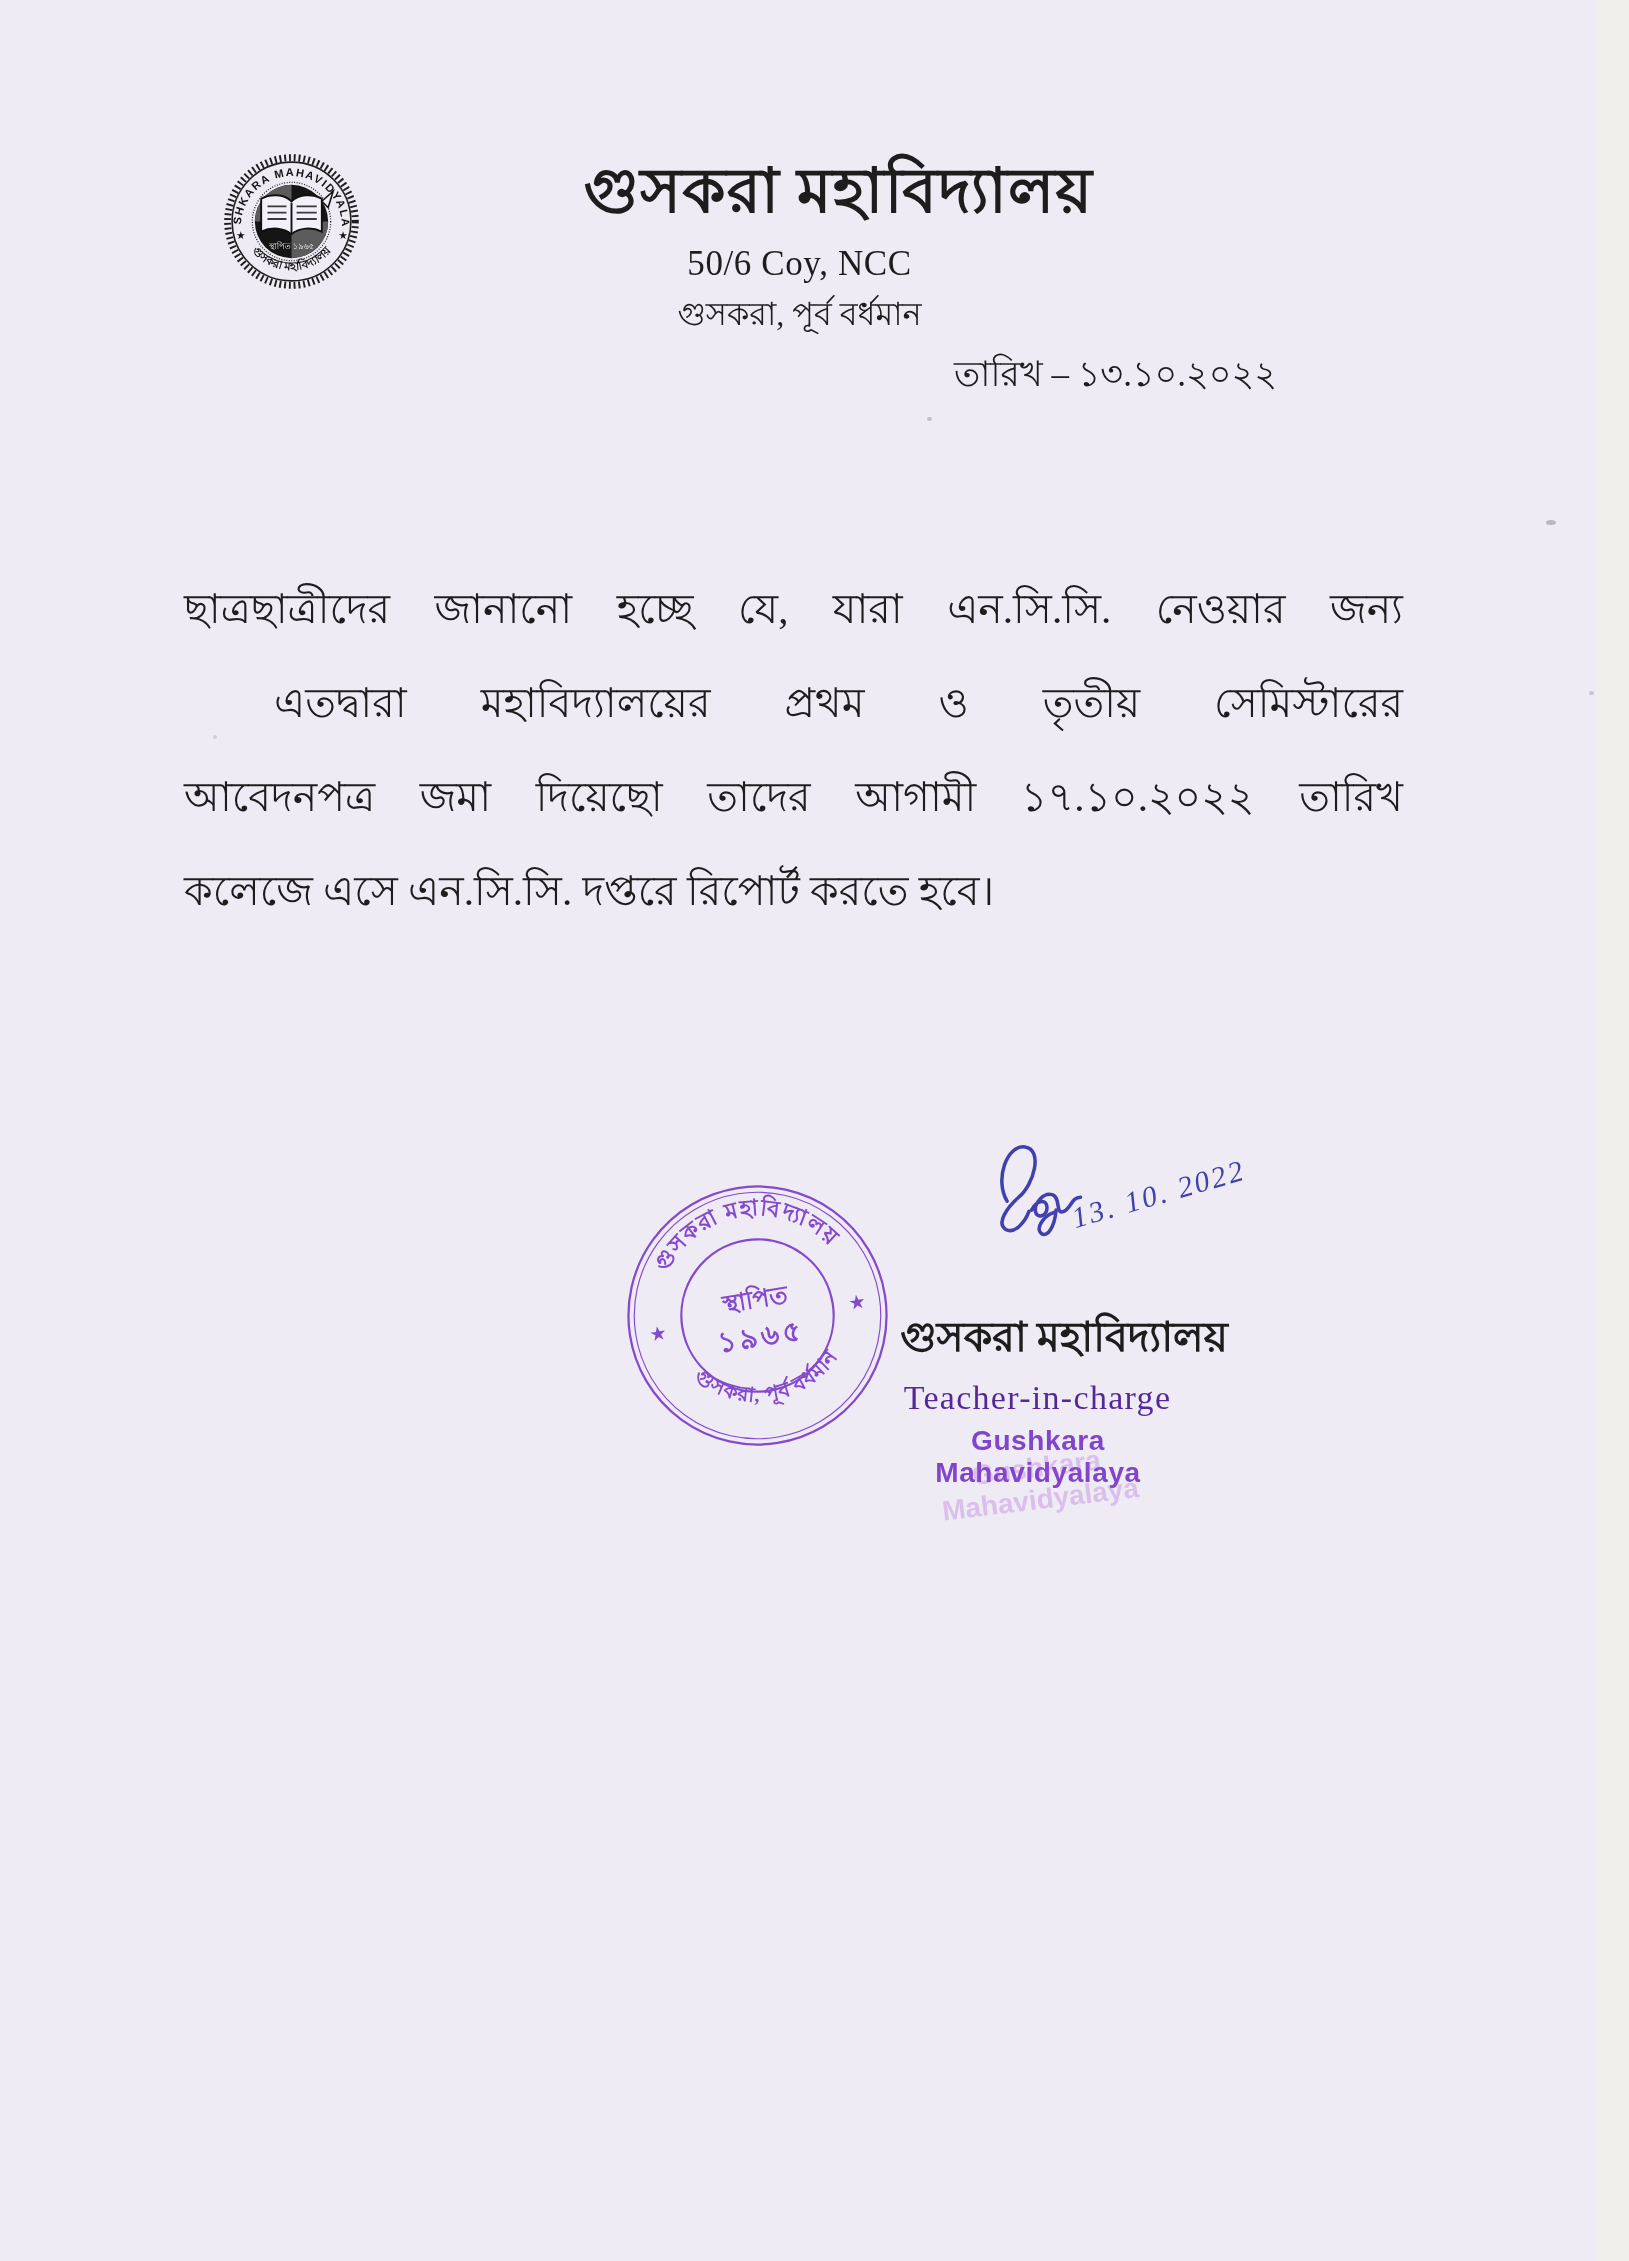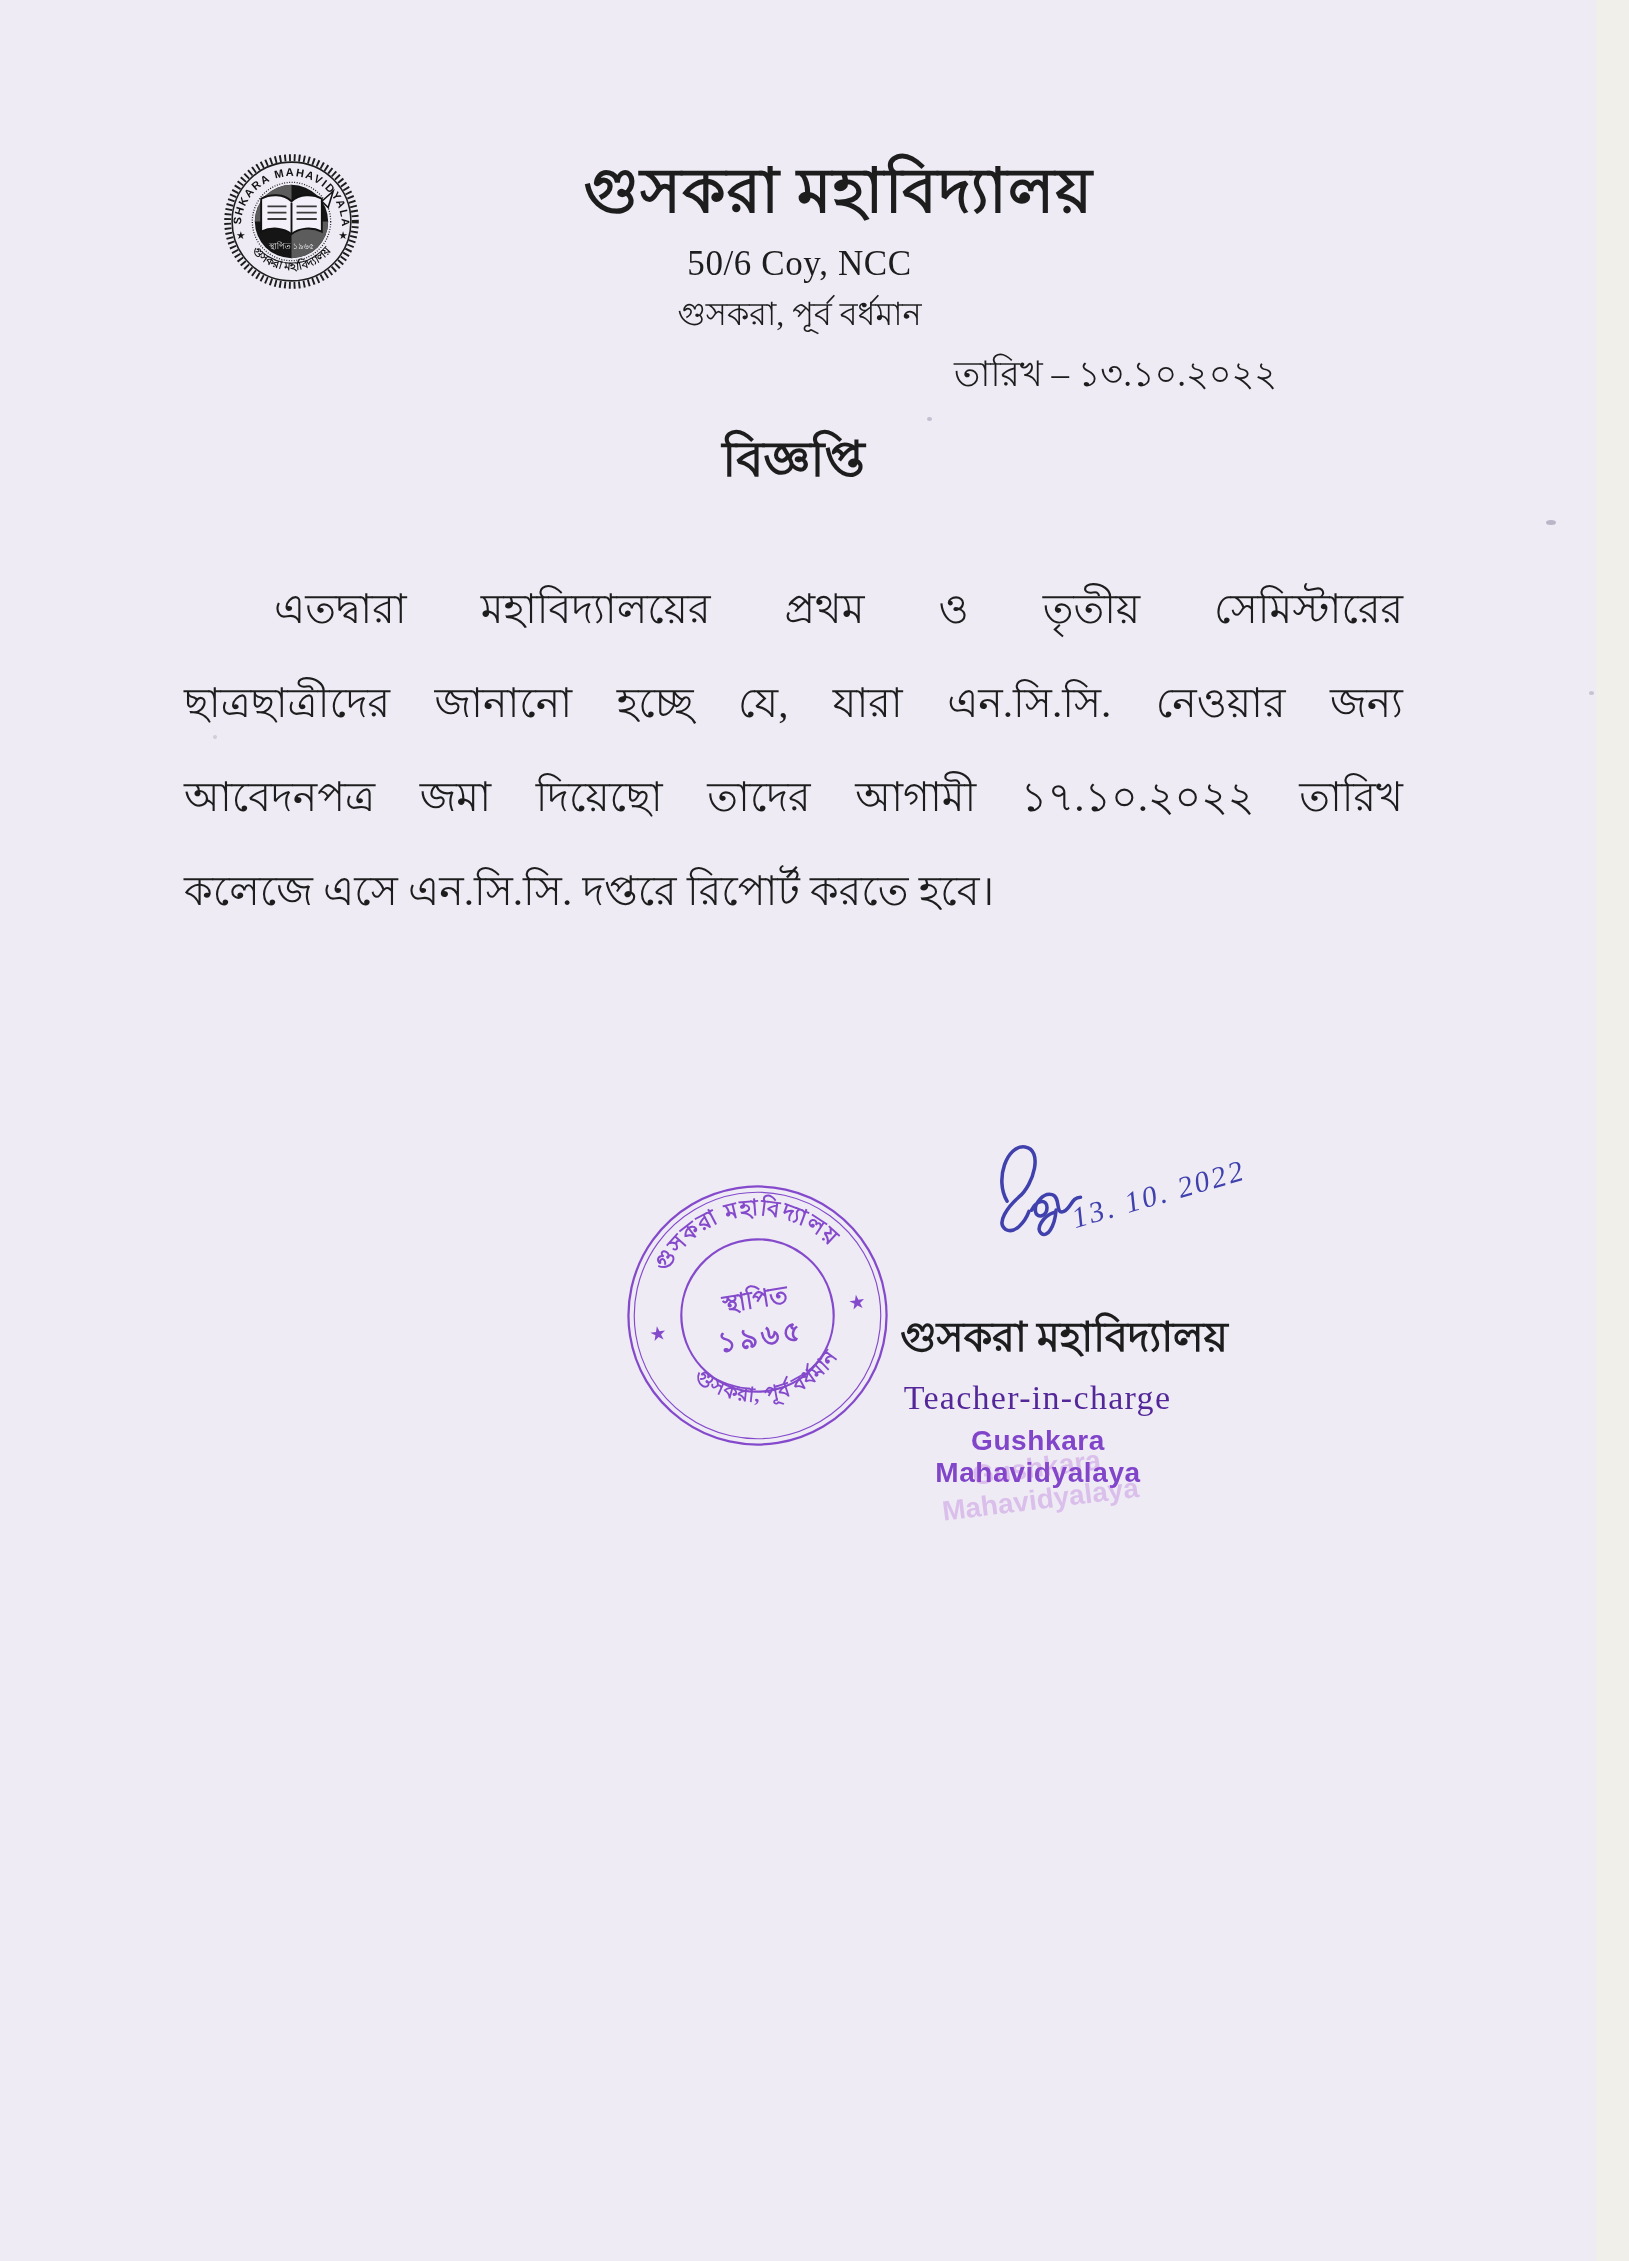--- a/index.html
+++ b/index.html
@@ -118,25 +118,24 @@
     <text font-size="18" fill="#131313" font-weight="bold">
       <textPath href="#logoBottomArc" startOffset="50%" text-anchor="middle">গুসকরা মহাবিদ্যালয়</textPath>
     </text>
   </svg>
 
   <div class="abs center college-name">গুসকরা মহাবিদ্যালয়</div>
   <div class="abs center unit-line">50/6 Coy, NCC</div>
   <div class="abs center address-line">গুসকরা, পূর্ব বর্ধমান</div>
   <div class="abs date-line">তারিখ – ১৩.১০.২০২২</div>
 
-  <div class="abs center notice-title">বিজ্ঞপ্তি</div>
 
   <div class="abs notice-body">
+    <div class="body-line">ছাত্রছাত্রীদের জানানো হচ্ছে যে, যারা এন.সি.সি. নেওয়ার জন্য</div>
     <div class="body-line first">এতদ্বারা মহাবিদ্যালয়ের প্রথম ও তৃতীয় সেমিস্টারের</div>
-    <div class="body-line">ছাত্রছাত্রীদের জানানো হচ্ছে যে, যারা এন.সি.সি. নেওয়ার জন্য</div>
     <div class="body-line">আবেদনপত্র জমা দিয়েছো তাদের আগামী ১৭.১০.২০২২ তারিখ</div>
     <div class="body-line last">কলেজে এসে এন.সি.সি. দপ্তরে রিপোর্ট করতে হবে।</div>
   </div>
 
   <svg class="abs signature-svg" width="290" height="129" viewBox="0 0 450 200">
     <g fill="none" stroke="#4041ad" stroke-width="5.5" stroke-linecap="round" stroke-linejoin="round">
       <path d="M42,118 C22,84 42,30 70,34 C98,38 84,92 60,112 C44,126 24,152 40,162 C54,170 70,150 76,134"></path>
       <path d="M80,132 C88,116 104,114 104,128 C104,142 88,146 86,134 C84,122 98,104 112,108 C126,112 116,140 130,134 C142,128 142,112 156,112"></path>
       <path d="M118,132 C116,158 104,176 95,168 C86,160 98,142 114,136"></path>
     </g>

